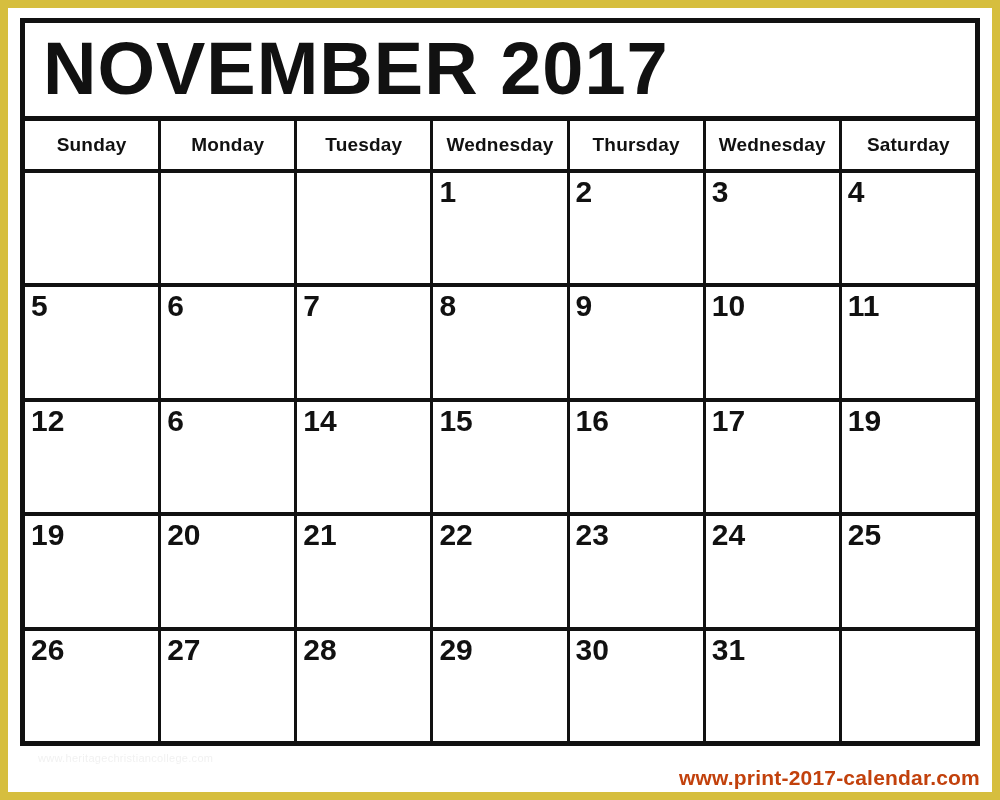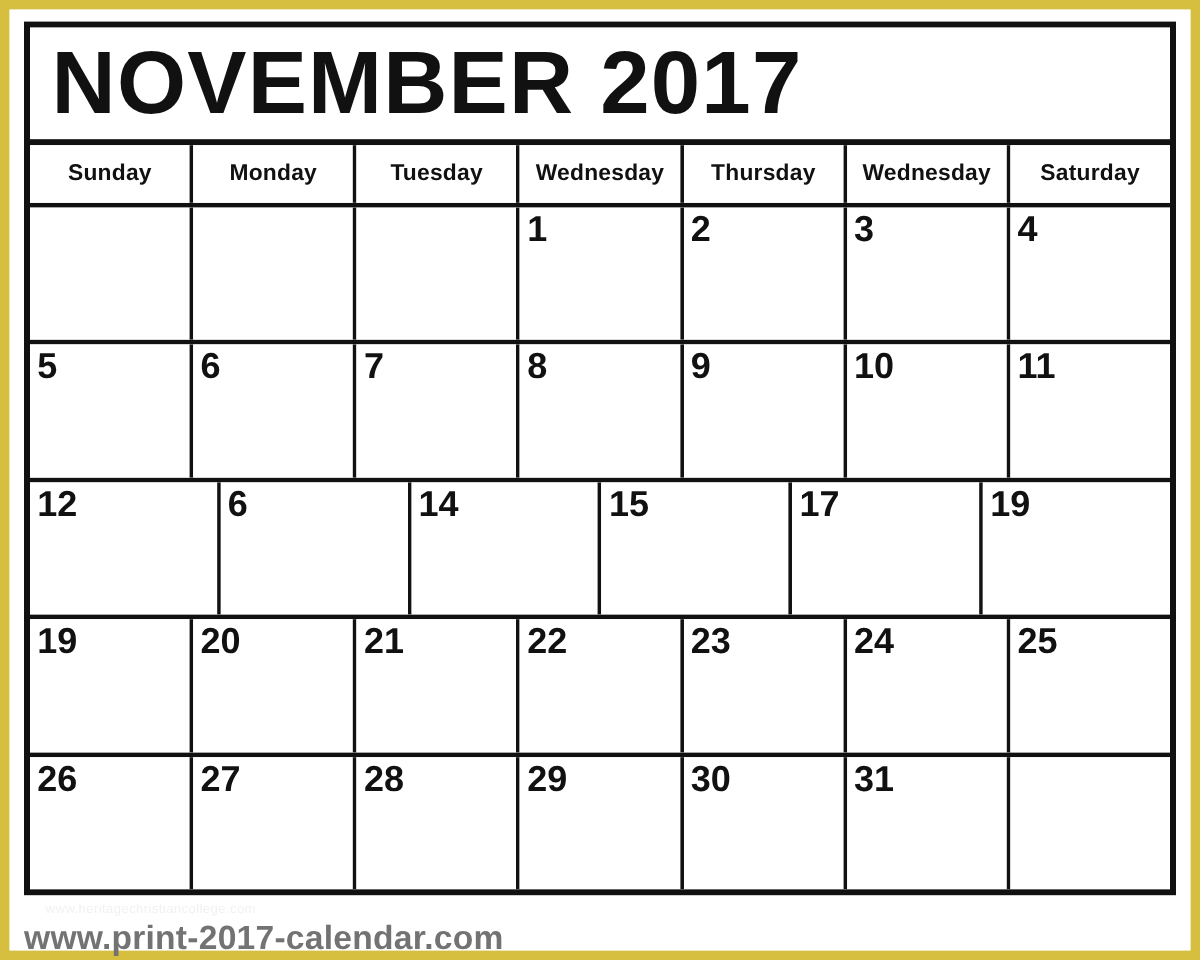--- a/index.html
+++ b/index.html
@@ -138,24 +138,24 @@
     color: #f1f1f1;
     letter-spacing: 0.3px;
     white-space: nowrap;
     user-select: none;
   }
   .footer-url {
     position: absolute;
     left: 0;
     right: 0;
     top: 20px;
-    text-align: left;
-    font-size: 28px;
+    text-align: right;
+    font-size: 21px;
     font-weight: bold;
-    color: #737373;
+    color: #c2410c;
     letter-spacing: 0.2px;
   }
 </style>
 </head>
 <body>
 
 <div class="page">
   <div class="sheet">
 
     <div class="calendar-frame">
@@ -243,20 +243,23 @@
               <span class="day-number">12</span>
             </div>
           <div class="day-cell">
               <span class="day-number">6</span>
             </div>
           <div class="day-cell">
               <span class="day-number">14</span>
             </div>
           <div class="day-cell">
               <span class="day-number">15</span>
+            </div>
+          <div class="day-cell">
+              <span class="day-number">16</span>
             </div>
           <div class="day-cell">
               <span class="day-number">17</span>
             </div>
           <div class="day-cell">
               <span class="day-number">19</span>
             </div>
         </div>
 
         <div class="week-row">

